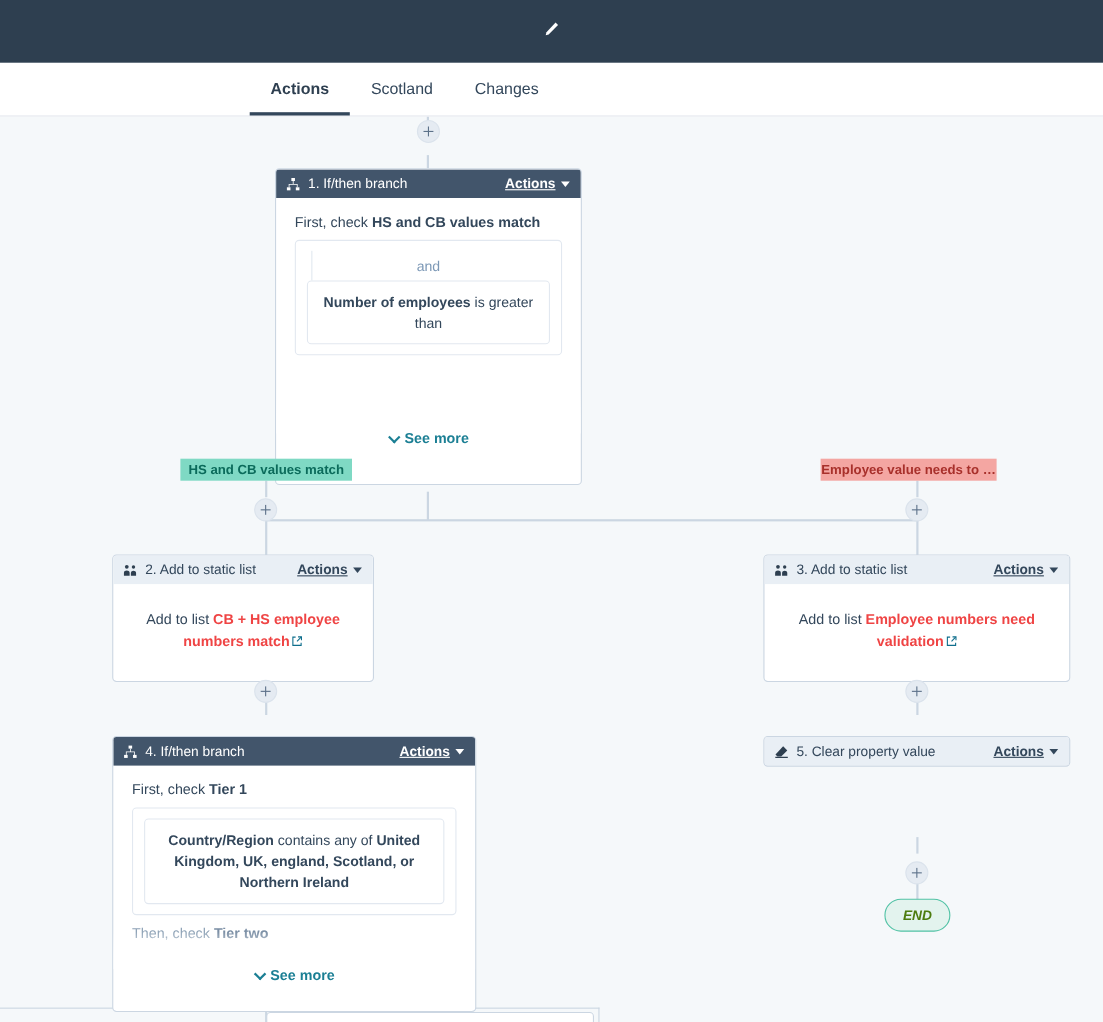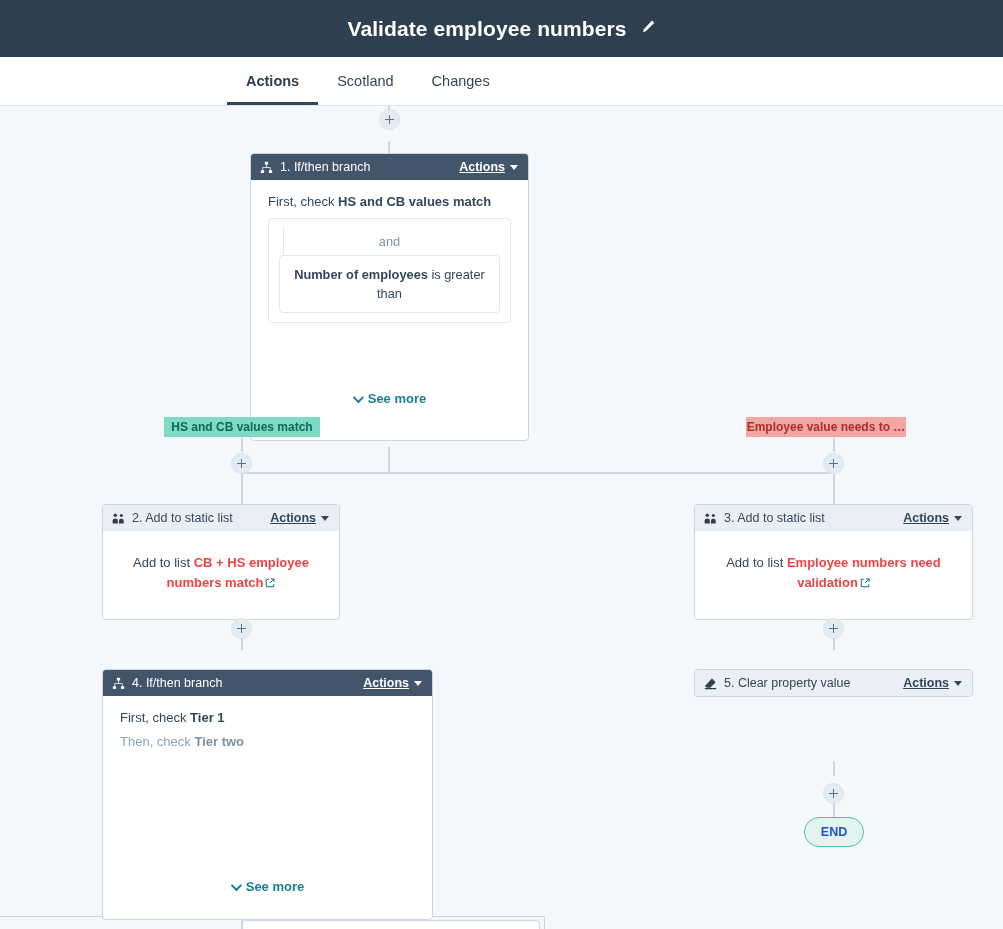--- a/index.html
+++ b/index.html
@@ -221,22 +221,23 @@
 
   
   .endpill {
     position: absolute;
     width: 60px; height: 30px;
     border-radius: 16px;
     background: #e3f3ee;
     border: 1.5px solid #51c2a5;
     display: flex; align-items: center; justify-content: center;
     font-size: 12.5px; font-weight: bold;
-    color: #1d4ed8;
+    color: #4d7c0f;
     z-index: 4;
+    font-style: italic;
   }
 
   
   .bottom-frame {
     position: absolute;
     border: 1px solid #cbd6e2;
     border-bottom: none;
     z-index: 1;
   }
   .partial-card {
@@ -244,21 +245,20 @@
     background: #ffffff;
     border: 1px solid #cbd6e2;
     border-radius: 4px;
     z-index: 3;
   }
 </style>
 </head>
 <body>
 
 <div class="topbar">
-  <div class="topbar-title">Validate employee numbers</div>
   <span class="pencil-icon">
     <svg width="15" height="15" viewBox="0 0 16 16" fill="none">
       <path d="M11.8 1.6 L14.2 4 L5.1 13.1 L2.2 13.9 L3 11 Z" fill="#ffffff"></path>
     </svg>
   </span>
 </div>
 
 <div class="tabbar">
   <div class="tab active">
       <span>Actions</span>
@@ -403,20 +403,25 @@
       <span class="head-title">4. If/then branch</span>
       <span class="head-actions">
         <span class="lbl">Actions</span>
         <span class="caret"></span>
       </span>
     </div>
     <div class="card-body" style="position:relative; height:223px;">
       <div class="lead">
         <span>First, check </span><b>Tier 1</b>
       </div>
+      <div class="cond-group">
+        <div class="cond">
+          <b>Country/Region</b><span> contains any of </span><b>United Kingdom, UK, england, Scotland, or Northern Ireland</b>
+        </div>
+      </div>
       <div class="then-line">
         <span>Then, check </span><b>Tier two</b>
       </div>
       <div class="fade-mask" style="bottom:38px; height:34px;"></div>
       <div class="see-more" style="position:absolute; left:0; right:0; bottom:25px;">
         <span class="chev"></span>
         <span>See more</span>
       </div>
     </div>
   </div>

